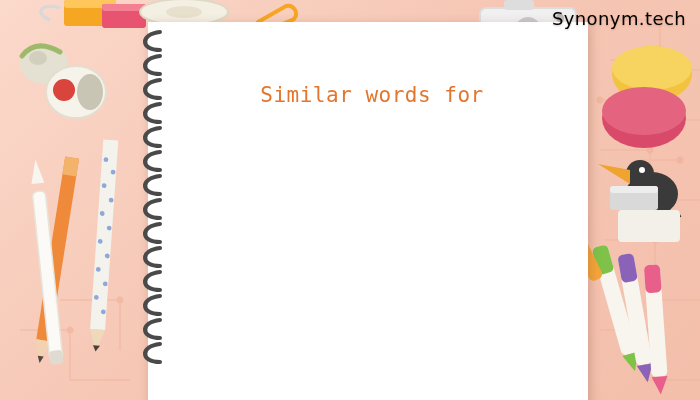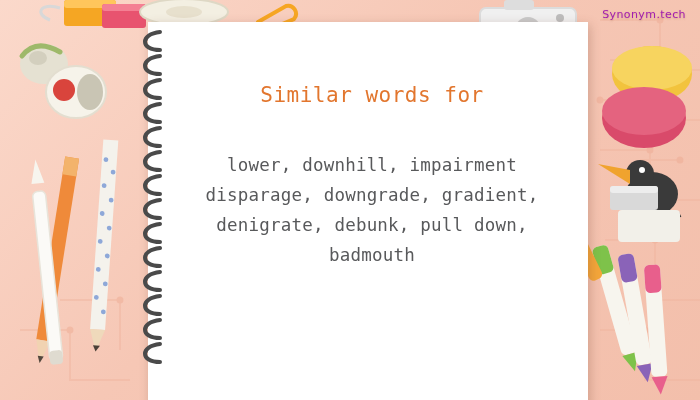--- a/index.html
+++ b/index.html
@@ -74,23 +74,23 @@
     font-size: 17.5px;
     line-height: 1.72;
     letter-spacing: 0.2px;
   }
   .words div { white-space: nowrap; }
   
   .brand {
     position: absolute;
     right: 14px;
     top: 8px;
-    color: #a21caf;
+    color: #000000;
     font-family: "DejaVu Sans", sans-serif;
-    font-size: 11px;
+    font-size: 18px;
     letter-spacing: 0.4px;
     text-shadow: 0 1px 2px rgba(150,90,70,0.35);
   }
   
   .prop { position: absolute; }
 </style>
 </head>
 <body>
 
 <div id="scene">
@@ -263,26 +263,20 @@
 
   <svg class="prop" style="left:556px; top:222px;" width="70" height="70">
     <g transform="rotate(-26 35 35)">
       <rect x="24" y="8" width="14" height="50" rx="5" fill="#f4a63a"></rect>
     </g>
   </svg>
 
   <div class="notebook">
     <div class="notebook-inner">
       <div class="title-line1">Similar words for</div>
-      <div class="words">
-        <div>lower, downhill, impairment</div>
-        <div>disparage, downgrade, gradient,</div>
-        <div>denigrate, debunk, pull down,</div>
-        <div>badmouth</div>
-      </div>
     </div>
   </div>
 
   <svg class="spiral" viewBox="0 0 26 352">
     <g stroke="#4a4a4a" stroke-width="4" fill="none" stroke-linecap="round">
       <path d="M22 8 C2 10 2 26 22 26"></path>
       <path d="M22 32 C2 34 2 50 22 50"></path>
       <path d="M22 56 C2 58 2 74 22 74"></path>
       <path d="M22 80 C2 82 2 98 22 98"></path>
       <path d="M22 104 C2 106 2 122 22 122"></path>

